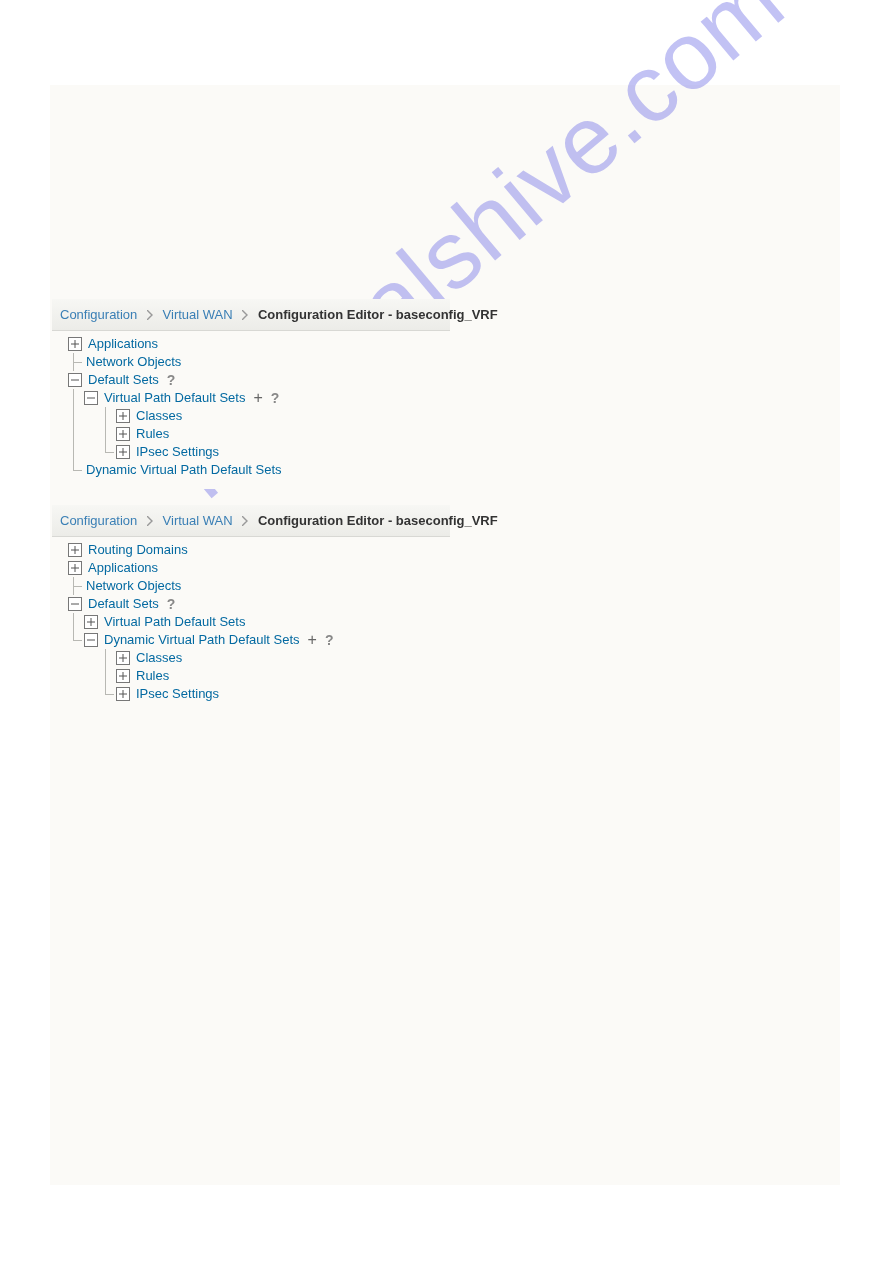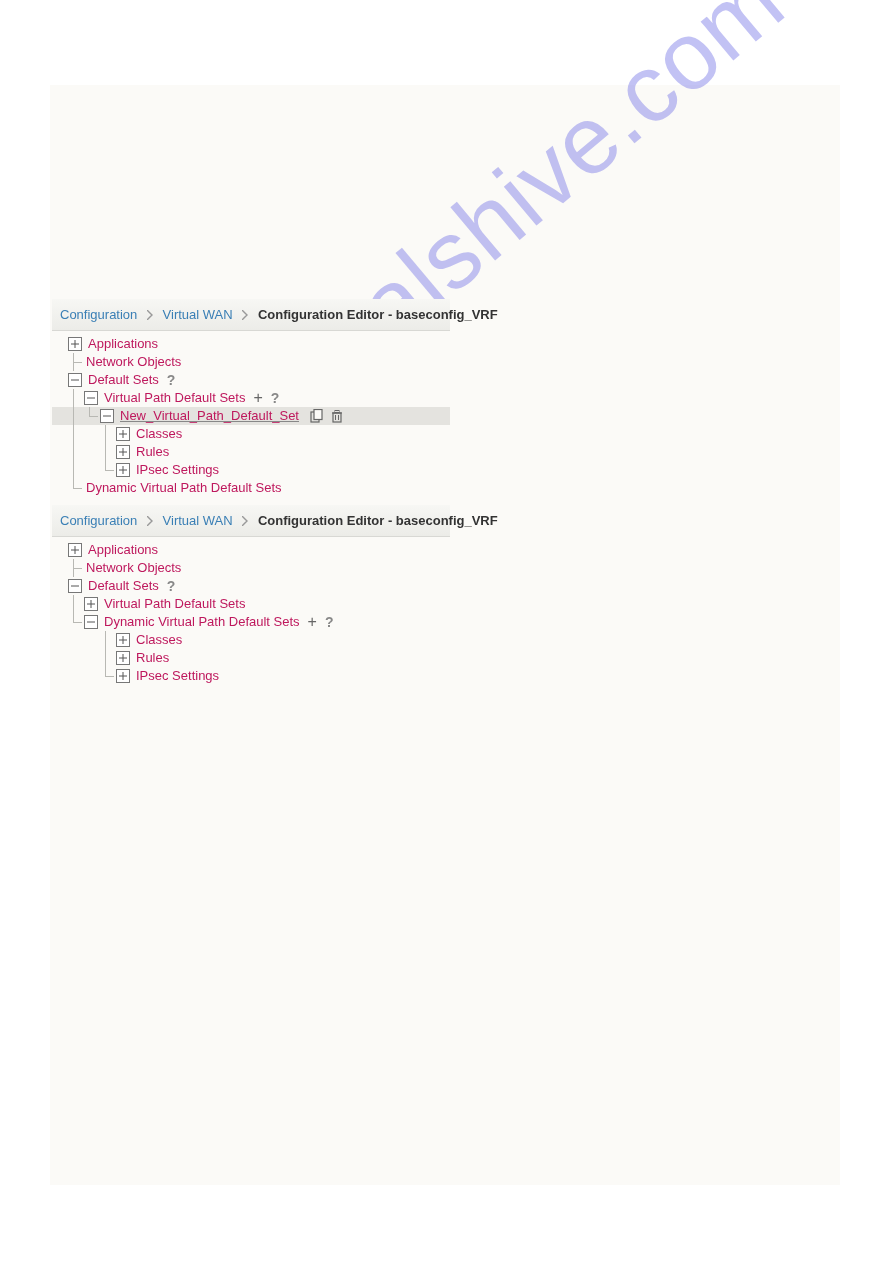--- a/index.html
+++ b/index.html
@@ -75,21 +75,21 @@
     display: flex;
     align-items: center;
     height: 18px;
     line-height: 18px;
     position: relative;
   }
   .row.selected {
     background: #e4e3df;
   }
   .row .lbl {
-    color: #be185d;
+    color: #0369a1;
     padding-left: 2px;
     white-space: nowrap;
   }
   .row .lbl-u { text-decoration: underline; text-decoration-color: #888; }
   .box {
     width: 12px;
     height: 12px;
     border: 1px solid #777;
     background: #fff;
     display: inline-flex;
@@ -252,43 +252,20 @@
         <span class="box">
             <svg width="12" height="12">
               <use href="#sym-minus"></use>
             </svg>
           </span>
         <span class="lbl">Virtual Path Default Sets</span>
         <span class="plus-add">+</span>
         <span class="help-q">?</span>
       </div>
 
-      <div class="row selected">
-        <span class="indent"></span>
-        <span class="conn"></span>
-        <span class="conn end"></span>
-        <span class="box">
-            <svg width="12" height="12">
-              <use href="#sym-minus"></use>
-            </svg>
-          </span>
-        <span class="lbl lbl-u">New_Virtual_Path_Default_Set</span>
-        <span class="actions">
-          <span class="icon-slot">
-              <svg width="14" height="14">
-                <use href="#sym-copy"></use>
-              </svg>
-            </span>
-          <span class="icon-slot">
-              <svg width="14" height="14">
-                <use href="#sym-trash"></use>
-              </svg>
-            </span>
-        </span>
-      </div>
 
       <div class="row">
         <span class="indent"></span>
         <span class="conn"></span>
         <span class="indent"></span>
         <span class="conn"></span>
         <span class="box">
             <svg width="12" height="12">
               <use href="#sym-plus"></use>
             </svg>
@@ -341,20 +318,29 @@
       <span class="bc-link">Virtual WAN</span>
       <span class="bc-sep"><svg width="6" height="10">
             <use href="#sym-chevron"></use>
           </svg></span>
       <span class="bc-current">Configuration Editor - baseconfig_VRF</span>
     </div>
 
     <div class="tree">
 
 
+      <div class="row">
+        <span class="indent"></span>
+        <span class="box">
+            <svg width="12" height="12">
+              <use href="#sym-plus"></use>
+            </svg>
+          </span>
+        <span class="lbl">Routing Domains</span>
+      </div>
 
       <div class="row">
         <span class="indent"></span>
         <span class="box">
             <svg width="12" height="12">
               <use href="#sym-plus"></use>
             </svg>
           </span>
         <span class="lbl">Applications</span>
       </div>

